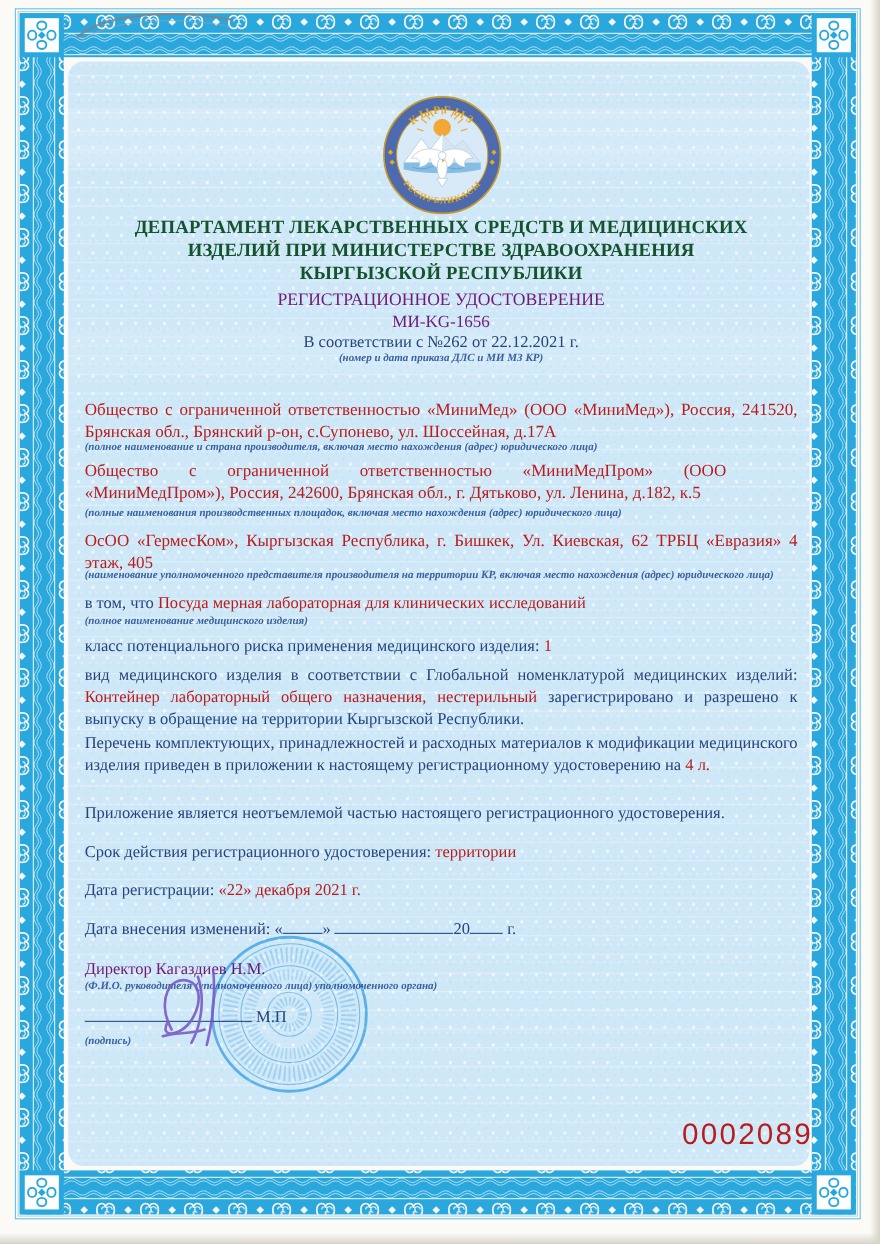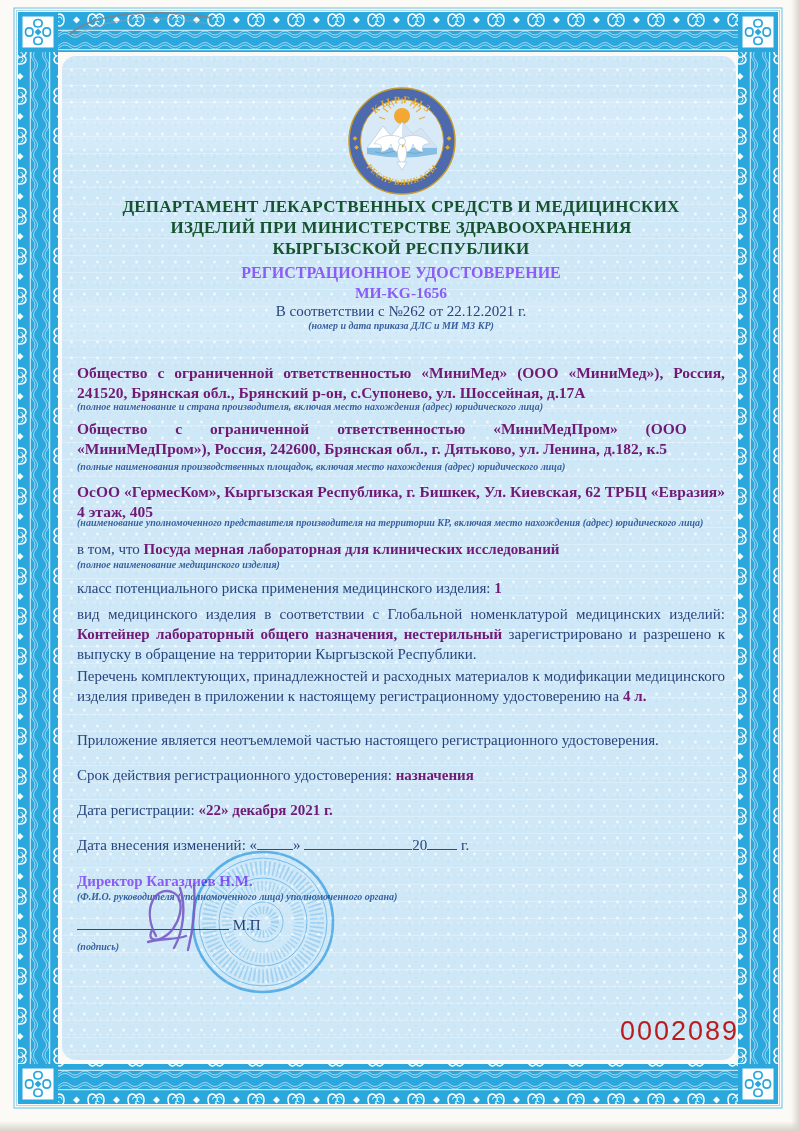--- a/index.html
+++ b/index.html
@@ -1,22 +1,22 @@
 <!DOCTYPE html>
 <html><head>
 <meta charset="utf-8">
 <style>
   html,body{margin:0;padding:0;background:#e9e6df;}
   .page{position:relative;width:800px;height:1131px;background:#fbfaf6;overflow:hidden;
         font-family:"Liberation Serif","DejaVu Serif",serif;color:#27447c;}
   .svg-layer{position:absolute;left:0;top:0;}
   .block{position:absolute;left:77px;width:648px;font-size:15px;line-height:20px;}
   .center{text-align:center;}
-  .bold{font-weight:bold;color:#8b5cf6;}
-  .b{font-weight:bold;color:#701a75;}
+  .bold{font-weight:normal;color:#701a75;}
+  .b{font-weight:normal;color:#b91c1c;}
   .just{text-align:justify;text-align-last:left;}
   .dept{font-size:17px;line-height:21px;font-weight:bold;color:#14532d;letter-spacing:.2px;}
   .rtitle{font-size:16px;}
   .rnum{font-size:15.5px;}
   .ann{font-size:10px;line-height:12px;font-style:italic;color:#38619f;font-weight:bold;}
   .bp{font-size:15.5px;}
   .blank{display:inline-block;height:13px;border-bottom:1px solid #2c4a86;}
   .serial{position:absolute;left:620px;top:1016px;font-family:"Liberation Sans","DejaVu Sans",sans-serif;
           font-size:27px;letter-spacing:2px;color:#b91c1c;}
   .stamp,.sig{position:absolute;pointer-events:none;}
@@ -166,21 +166,21 @@
   <div class="block ann" style="top:559px">(полное наименование медицинского изделия)</div>
 
   <div class="block" style="top:578px"><span>класс потенциального риска применения медицинского изделия: </span><span class="b">1</span></div>
 
   <div class="block just" style="top:604px"><span>вид медицинского изделия в соответствии с Глобальной номенклатурой медицинских изделий: </span><span class="b">Контейнер лабораторный общего назначения, нестерильный</span><span> зарегистрировано и разрешено к выпуску в обращение на территории Кыргызской Республики.</span></div>
 
   <div class="block just" style="top:666px"><span>Перечень комплектующих, принадлежностей и расходных материалов к модификации медицинского изделия приведен в приложении к настоящему регистрационному удостоверению на </span><span class="b">4 л.</span></div>
 
   <div class="block" style="top:730px"><span>Приложение является неотъемлемой частью настоящего регистрационного удостоверения.</span></div>
 
-  <div class="block" style="top:765px"><span>Срок действия регистрационного удостоверения: </span><span class="b">назначения</span></div>
+  <div class="block" style="top:765px"><span>Срок действия регистрационного удостоверения: </span><span class="b">территории</span></div>
 
   <div class="block" style="top:800px"><span>Дата регистрации: </span><span class="b">«22» декабря 2021 г.</span></div>
 
   <div class="block" style="top:835px"><span>Дата внесения изменений: «</span><span class="blank" style="width: 36px;"></span><span>» </span><span class="blank" style="width: 108px;"></span><span>20</span><span class="blank" style="width: 30px;"></span><span> г.</span></div>
 
   <div class="block bold" style="top:871px">Директор Кагаздиев Н.М.</div>
   <div class="block ann" style="top:891px">(Ф.И.О. руководителя (уполномоченного лица) уполномоченного органа)</div>
 
   <div class="block" style="top:915px"><span class="blank" style="width: 152px;"></span><span> М.П</span></div>
   <div class="block ann" style="top:941px">(подпись)</div>

